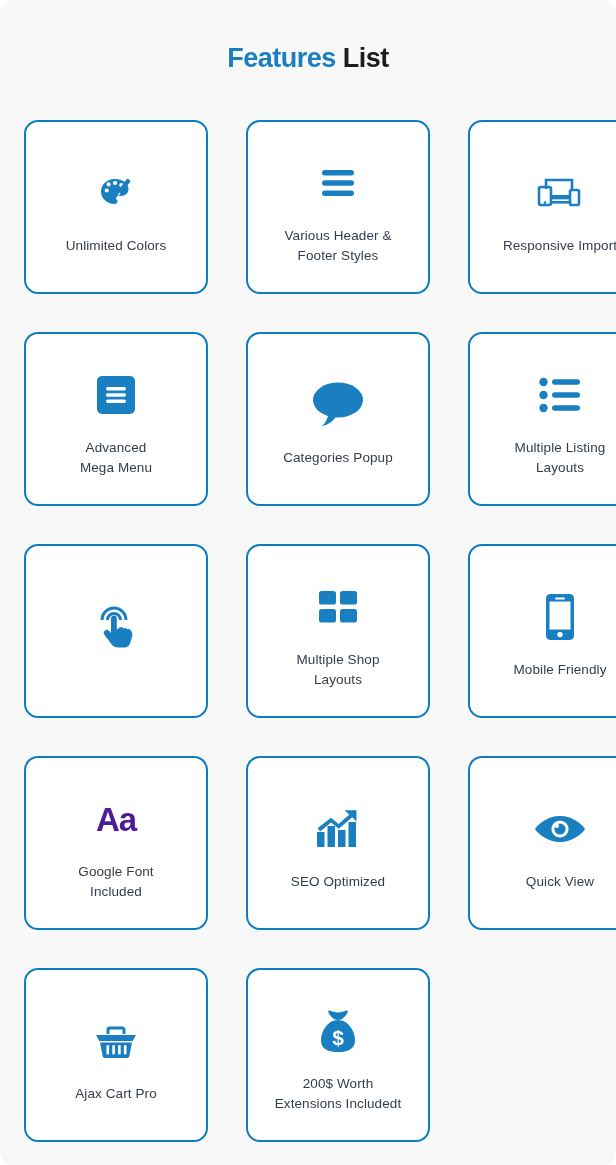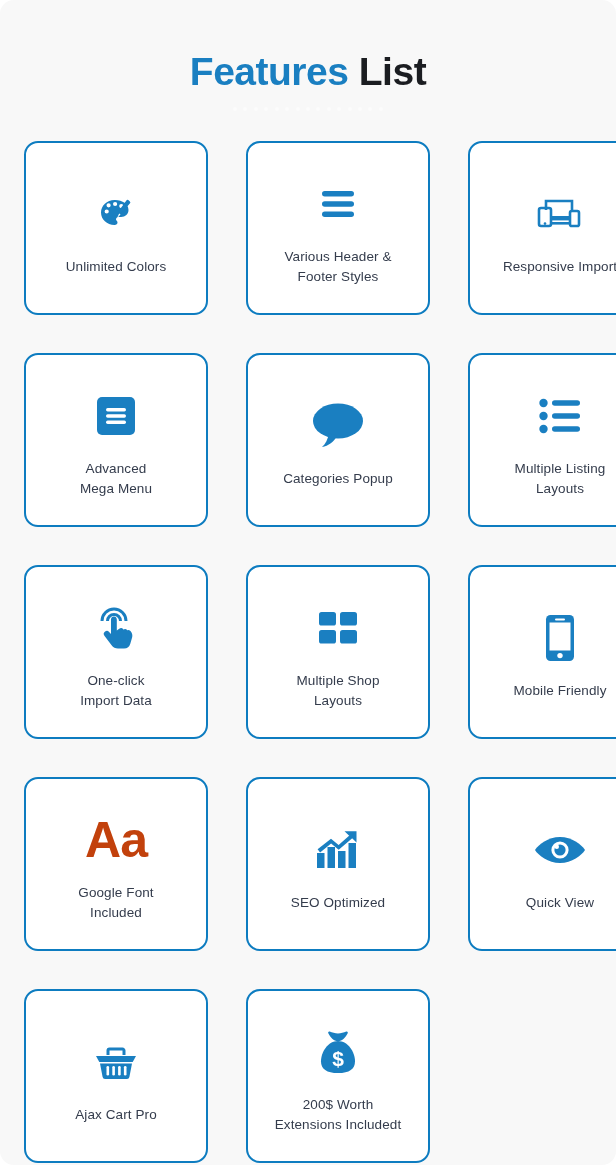--- a/index.html
+++ b/index.html
@@ -22,25 +22,25 @@
     box-sizing: border-box;
     overflow: hidden;
   }
 
   
   .header {
     padding-top: 44px;
     text-align: center;
   }
   .title {
-    font-size: 39px;
+    font-size: 27px;
     font-weight: 700;
     letter-spacing: -0.5px;
     line-height: 1.05;
-    margin: 8px;
+    margin: 0;
     color: #24282f;
   }
   .title .accent { color: #1a7fc1; }
   .title .plain { color: #1b1d21; }
 
   .dots {
     margin: 12px auto 0;
     width: 150px;
     height: 8px;
     display: flex;
@@ -87,23 +87,23 @@
   .icon-wrap svg { display: block; }
   .card-label {
     font-size: 13.5px;
     line-height: 1.5;
     color: #343c4c;
     text-align: center;
     white-space: pre-line;
     letter-spacing: 0.1px;
   }
   .glyph-aa {
-    font-size: 50px;
+    font-size: 33px;
     font-weight: 700;
-    color: #c2410c;
+    color: #4c1d95;
     line-height: 1;
     letter-spacing: -1px;
   }
 </style>
 </head>
 <body>
 
 <div id="page">
 
   <div class="header">
@@ -198,22 +198,20 @@
 Layouts</div>
       </div>
       <div class="card">
         <div class="icon-wrap">
           <svg width="46" height="48" viewBox="0 0 46 48">
             <path d="M9 17a12 12 0 0 1 24 0" stroke="#1a7fc1" stroke-width="3" fill="none"></path>
             <path d="M14.5 17a6.5 6.5 0 0 1 13 0" stroke="#1a7fc1" stroke-width="3" fill="none"></path>
             <path fill="#1a7fc1" d="M18 15.5c0-1.6 1.3-2.9 2.9-2.9s2.9 1.3 2.9 2.9v10.9l2.4-1.7a3 3 0 0 1 4.2.7 3 3 0 0 1 3.9.9 3 3 0 0 1 3.6 1.3l.6 1c.9 1.5 1.1 3.2.6 4.9l-1.8 6.3A6.5 6.5 0 0 1 31 44.5H25a8 8 0 0 1-6.4-3.2l-7.2-9.6a3 3 0 0 1 .7-4.2 3 3 0 0 1 4 .5l1.9 2.1z"></path>
           </svg>
         </div>
-        <div class="card-label">One-click
-Import Data</div>
       </div>
       <div class="card">
         <div class="icon-wrap">
           <svg width="42" height="36" viewBox="0 0 42 36">
             <rect x="2" y="2" width="17" height="13.5" rx="2.6" fill="#1a7fc1"></rect>
             <rect x="23" y="2" width="17" height="13.5" rx="2.6" fill="#1a7fc1"></rect>
             <rect x="2" y="20" width="17" height="13.5" rx="2.6" fill="#1a7fc1"></rect>
             <rect x="23" y="20" width="17" height="13.5" rx="2.6" fill="#1a7fc1"></rect>
           </svg>
         </div>

